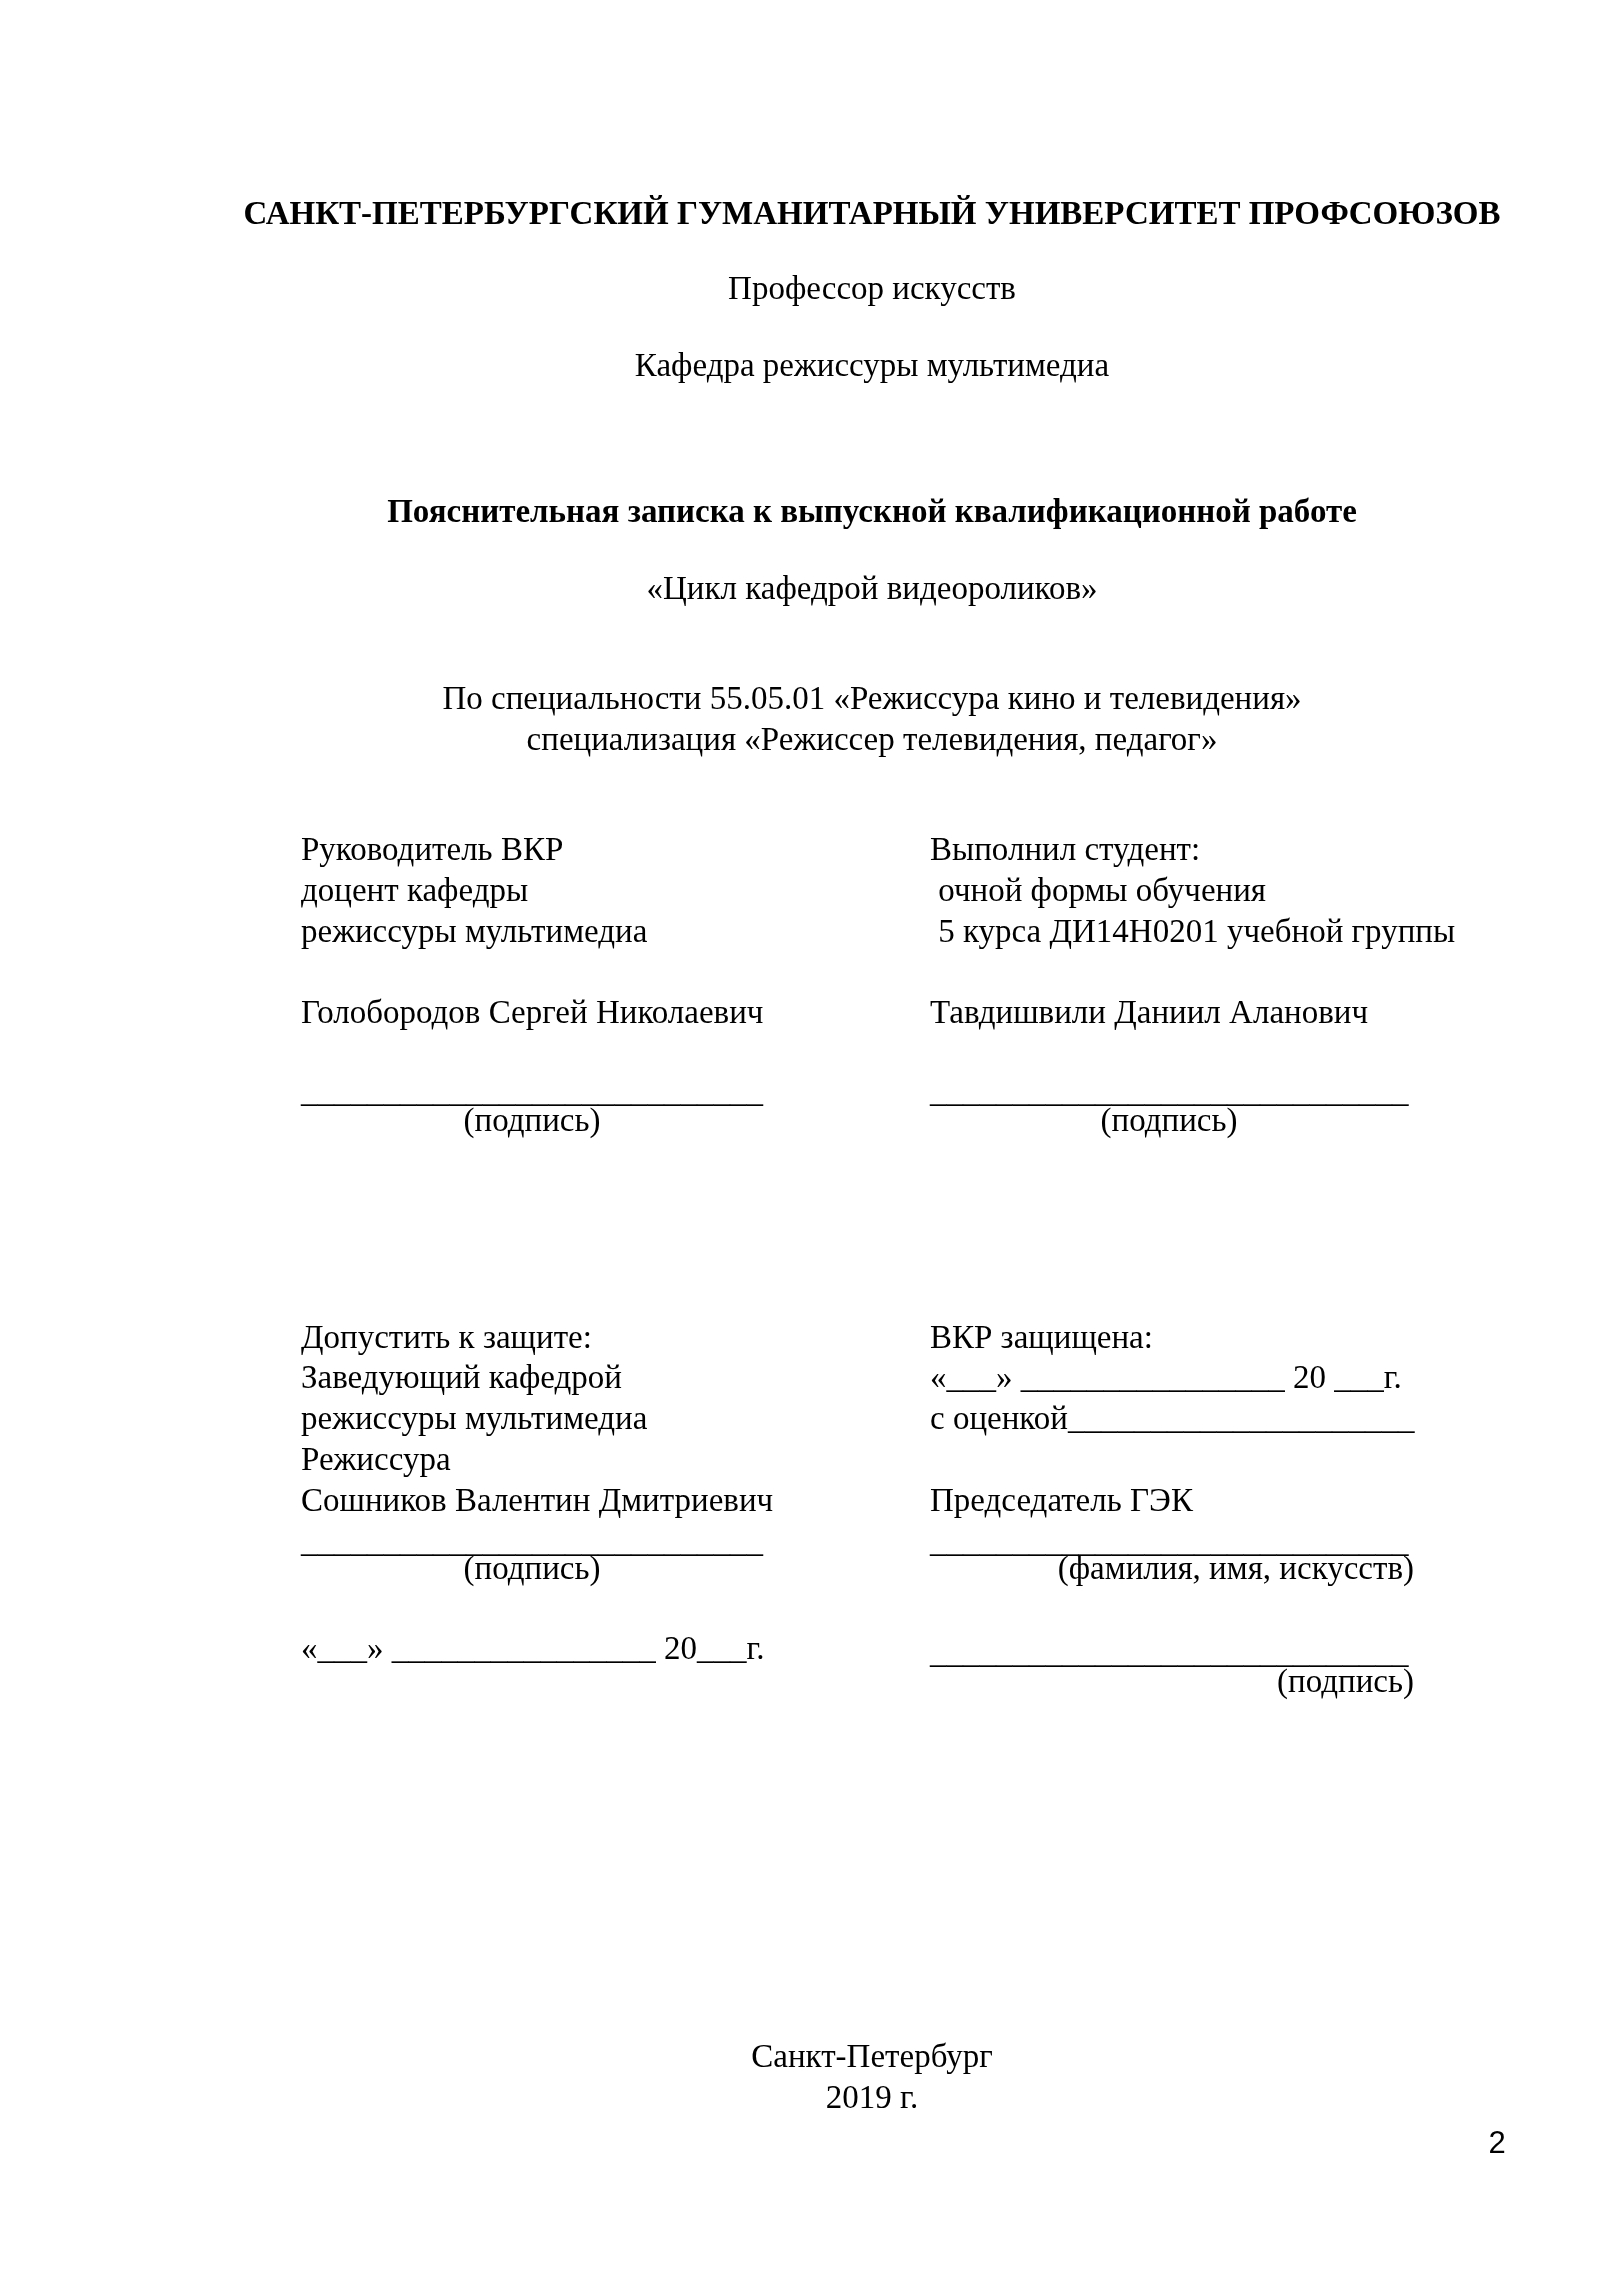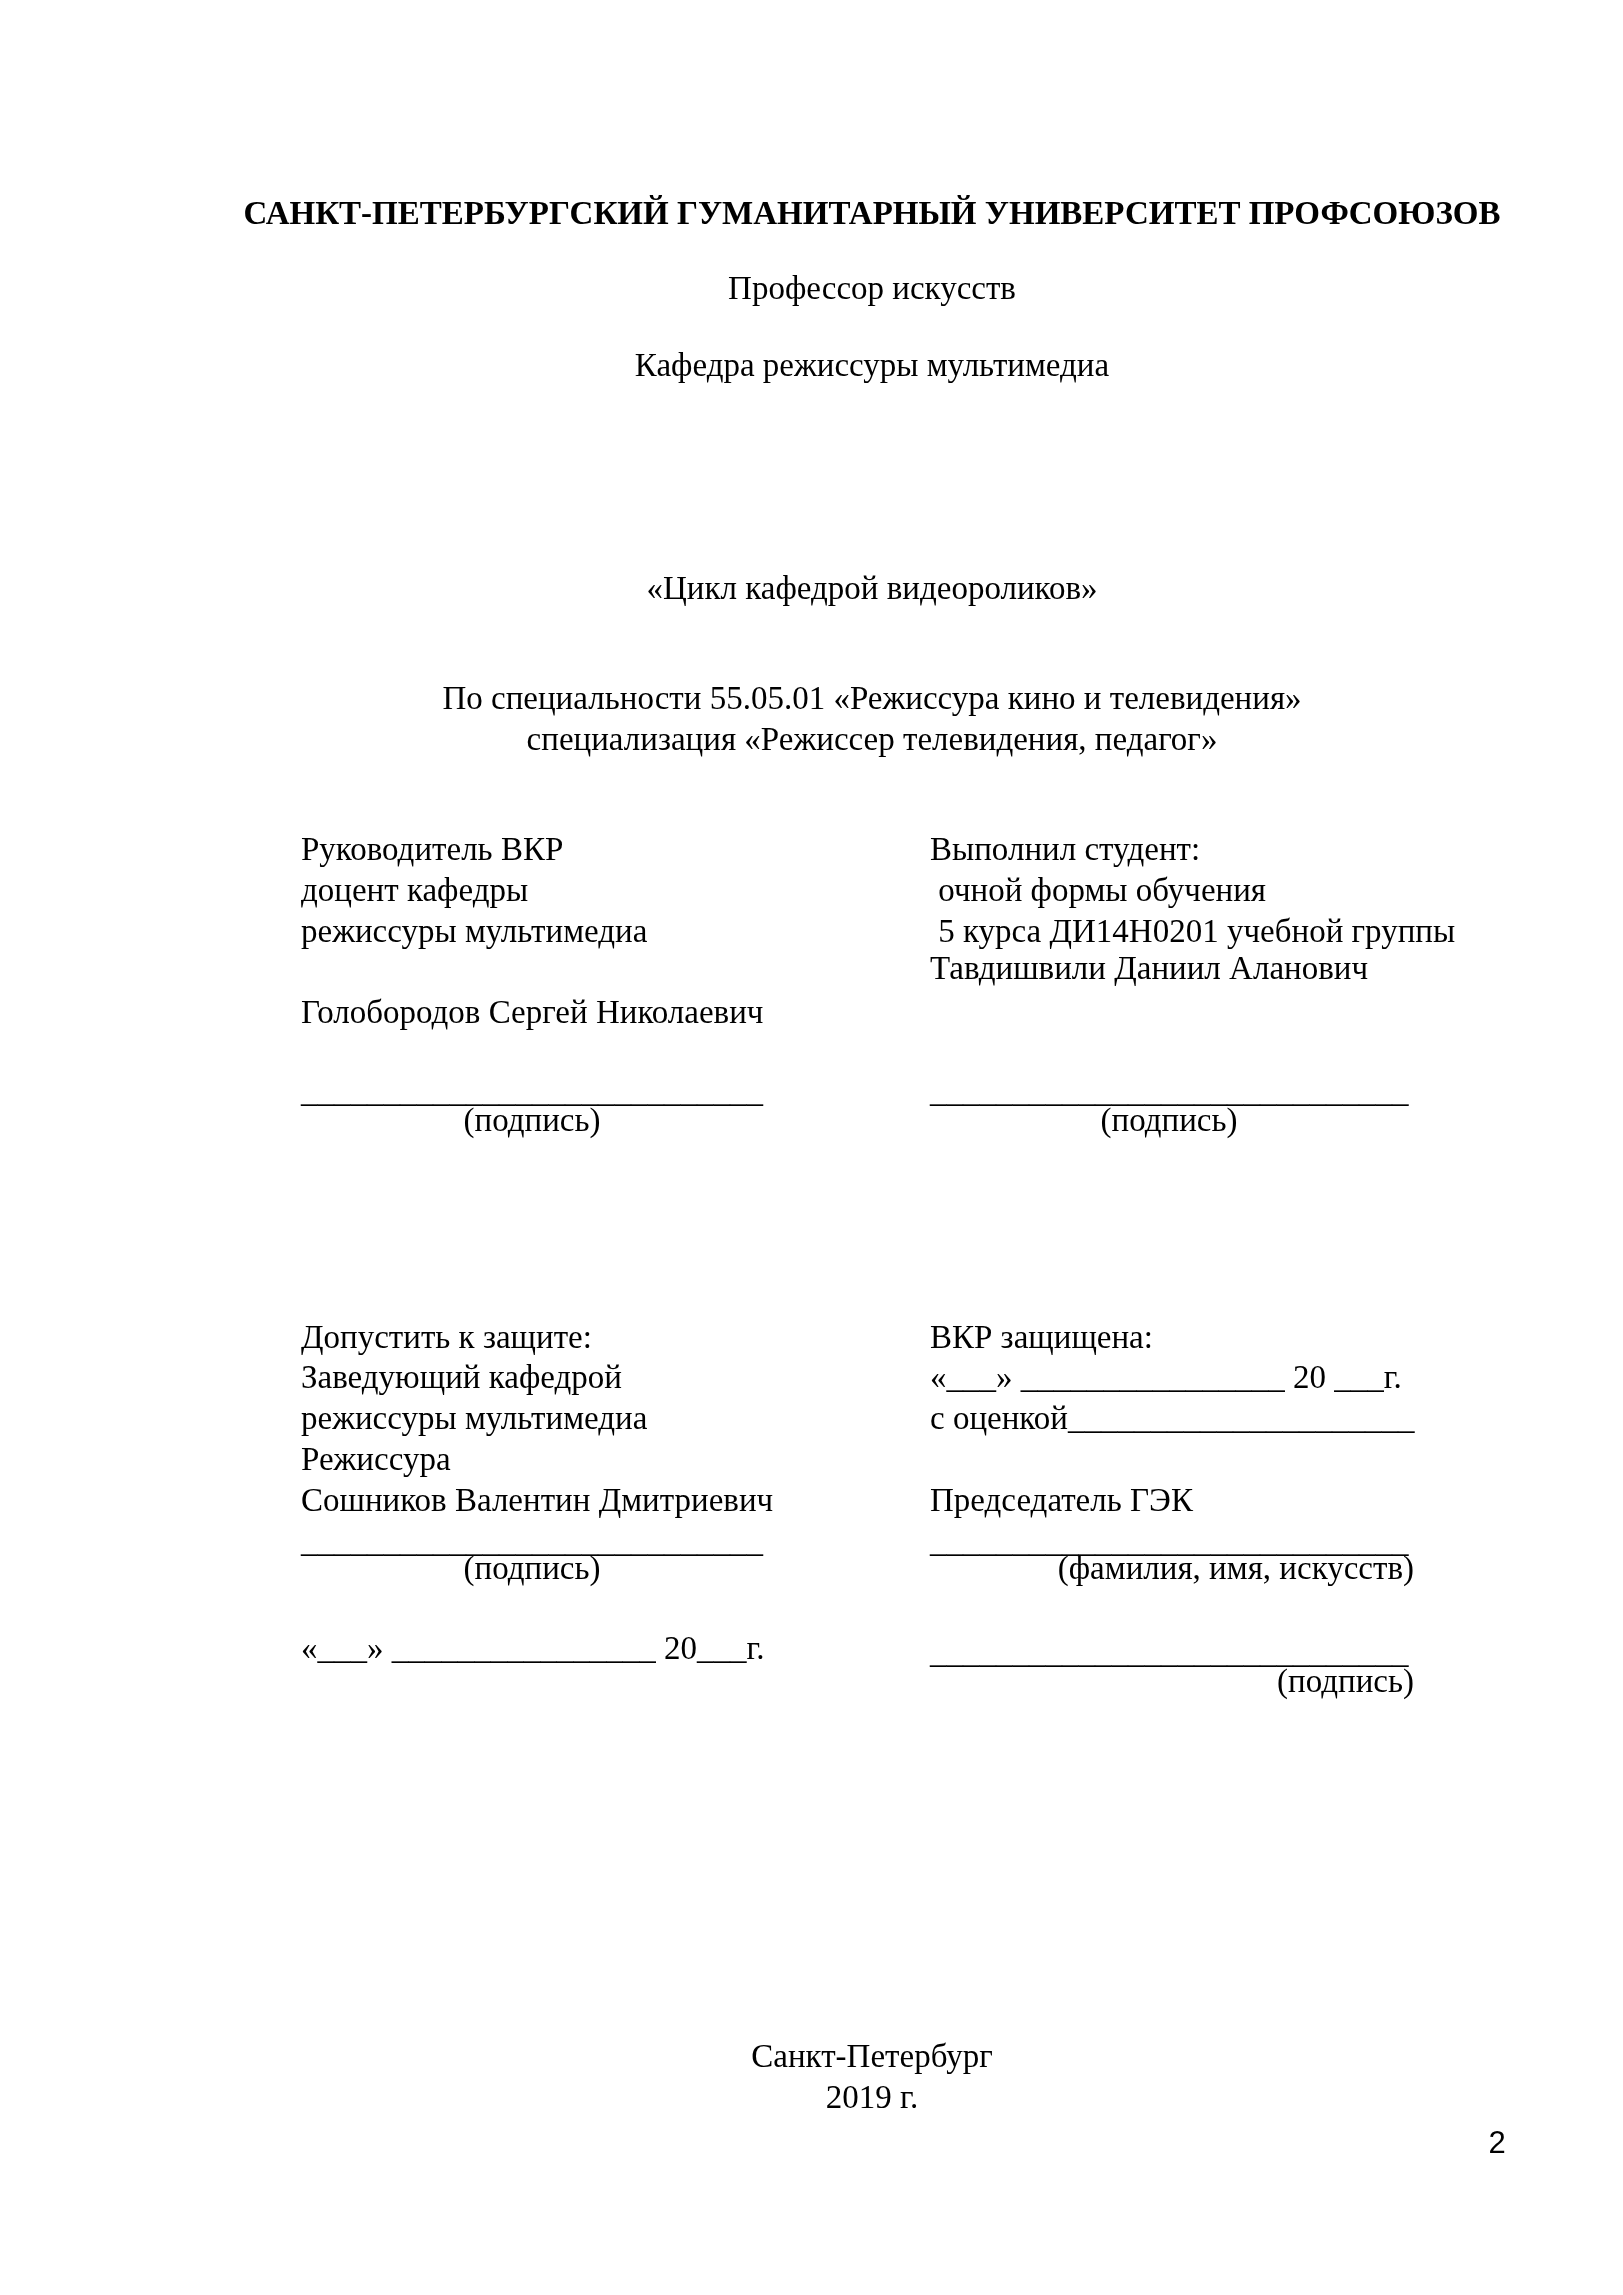--- a/index.html
+++ b/index.html
@@ -60,35 +60,36 @@
 </style>
 </head>
 <body>
 
 <div class="page">
 
   <div class="line center bold" style="top:193px">САНКТ-ПЕТЕРБУРГСКИЙ ГУМАНИТАРНЫЙ УНИВЕРСИТЕТ ПРОФСОЮЗОВ</div>
   <div class="line center" style="top:268px">Профессор искусств</div>
   <div class="line center" style="top:345px">Кафедра режиссуры мультимедиа</div>
 
+  <div class="line center bold" style="top:491px">Пояснительная записка к выпускной квалификационной работе</div>
   <div class="line center" style="top:568px">«Цикл кафедрой видеороликов»</div>
   <div class="line center" style="top:678px">По специальности 55.05.01 «Режиссура кино и телевидения»</div>
   <div class="line center" style="top:719px">специализация «Режиссер телевидения, педагог»</div>
 
   <div class="line leftcol" style="top:829px">Руководитель ВКР</div>
   <div class="line leftcol" style="top:870px">доцент кафедры</div>
   <div class="line leftcol" style="top:911px">режиссуры мультимедиа</div>
   <div class="line leftcol" style="top:992px">Голобородов Сергей Николаевич</div>
   <div class="line leftcol" style="top:1071px">____________________________</div>
   <div class="line cap-left" style="top:1100px">(подпись)</div>
 
   <div class="line rightcol" style="top:829px">Выполнил студент:</div>
   <div class="line rightcol" style="top:870px"> очной формы обучения</div>
   <div class="line rightcol" style="top:911px"> 5 курса ДИ14Н0201 учебной группы</div>
-  <div class="line rightcol" style="top:948px">Тавдишвили Даниил Аланович</div>
+  <div class="line rightcol" style="top:992px">Тавдишвили Даниил Аланович</div>
   <div class="line rightcol" style="top:1071px">_____________________________</div>
   <div class="line cap-right" style="top:1100px">(подпись)</div>
 
   <div class="line leftcol" style="top:1317px">Допустить к защите:</div>
   <div class="line leftcol" style="top:1357px">Заведующий кафедрой</div>
   <div class="line leftcol" style="top:1398px">режиссуры мультимедиа</div>
   <div class="line leftcol" style="top:1439px">Режиссура</div>
   <div class="line leftcol" style="top:1480px">Сошников Валентин Дмитриевич</div>
   <div class="line leftcol" style="top:1521px">____________________________</div>
   <div class="line cap-left" style="top:1548px">(подпись)</div>

